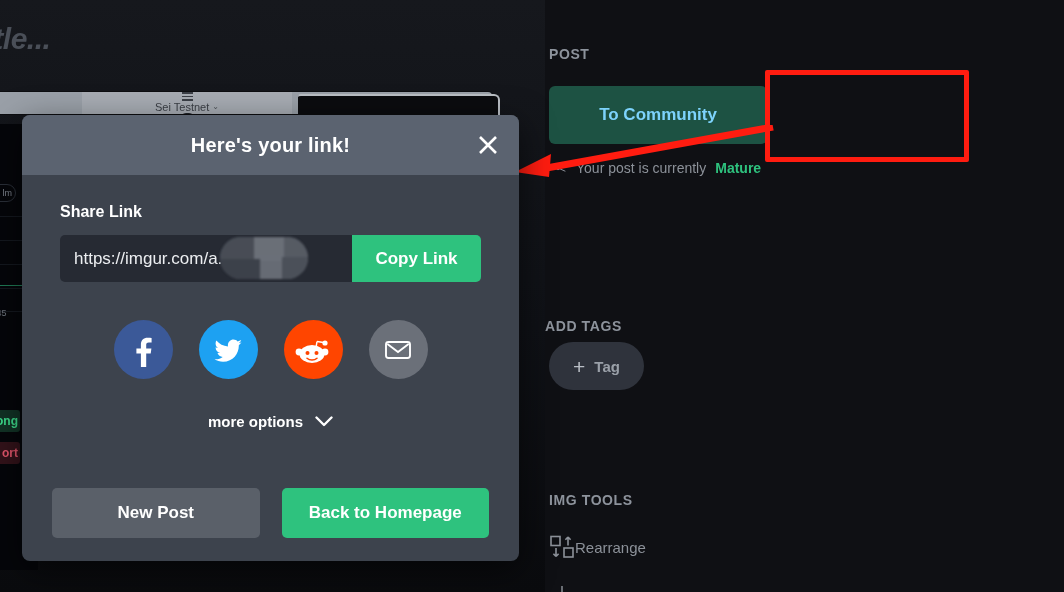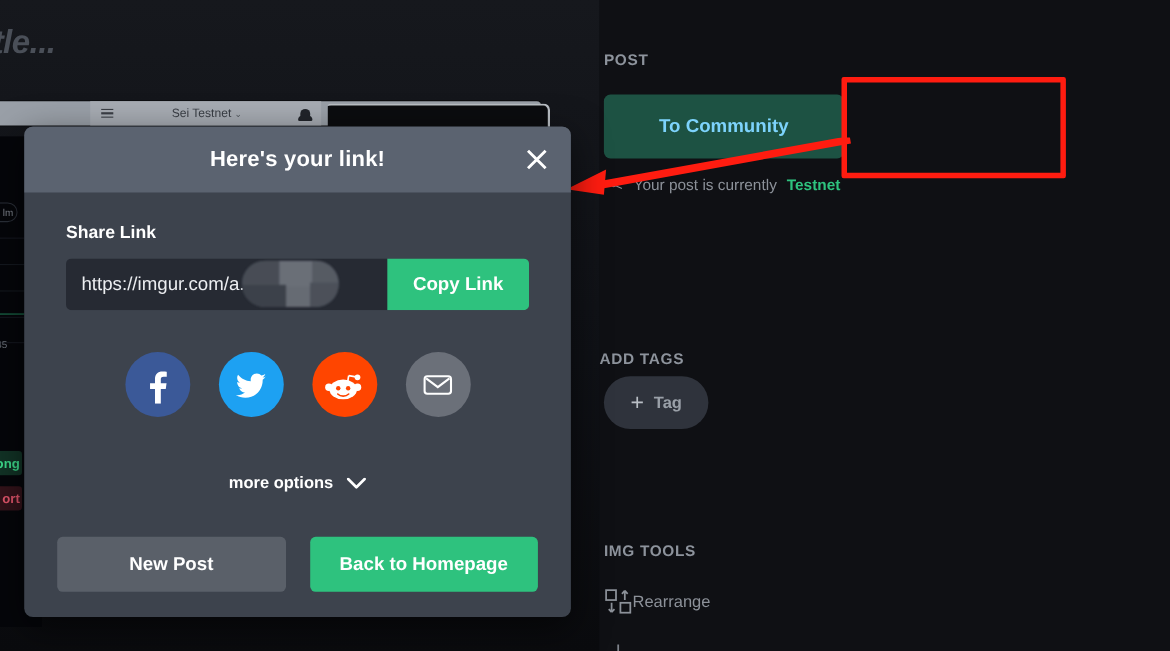--- a/index.html
+++ b/index.html
@@ -23,21 +23,21 @@
   }
   
   .wallet-bar{
     position:absolute;left:-8px;top:92px;width:500px;height:22px;
     background:#9aa0a8;border-radius:4px 4px 0 0;
     box-shadow:0 0 0 1px rgba(0,0,0,.35);
   }
   .wallet-inner{
     position:absolute;left:82px;top:92px;width:210px;height:22px;
     background:#a7acb3;display:flex;align-items:center;
-    justify-content:space-between;padding:0 10px;box-sizing:border-box;
+    justify-content:space-between;padding:0 10px;box-sizing:border-box;flex-direction:column;
   }
   .wallet-ham{display:flex;flex-direction:column;gap:2px;}
   .wallet-ham i{display:block;width:11px;height:1.5px;background:#3b3f46;}
   .wallet-net{
     font-size:11px;color:#3a3e45;white-space:nowrap;
     display:flex;align-items:center;gap:3px;
   }
   .wallet-net .cv{font-size:8px;opacity:.8;}
   .wallet-person{
     width:9px;height:9px;border-radius:50% 50% 40% 40%;background:#21242a;
@@ -200,21 +200,21 @@
   }
   .socials{
     display:flex;justify-content:center;gap:26px;margin-top:38px;
   }
   .soc{
     width:59px;height:59px;border-radius:50%;
     display:flex;align-items:center;justify-content:center;cursor:pointer;
   }
   .more-row{
     display:flex;align-items:center;justify-content:center;gap:12px;
-    margin-top:52px;color:#ffffff;font-size:15px;font-weight:700;cursor:pointer;
+    margin-top:34px;color:#ffffff;font-size:15px;font-weight:700;cursor:pointer;
   }
   .modal-foot{
     position:absolute;left:0;bottom:0;width:100%;height:96px;
     display:flex;align-items:center;gap:22px;padding:0 30px;
     box-sizing:border-box;
   }
   .foot-btn{
     height:50px;border-radius:5px;display:flex;align-items:center;
     justify-content:center;font-size:17px;font-weight:700;color:#fff;
     cursor:pointer;
@@ -270,21 +270,21 @@
       <span>To Community</span>
     </div>
 
     <div class="hidden-row">
       <svg class="eye-off" viewBox="0 0 22 14">
         <path d="M1 7c3-4 7-5 10-5s7 1 10 5" fill="none" stroke="#8c9199" stroke-width="1.2" stroke-dasharray="2.6 2.2"></path>
         <path d="M2 3l18 8" stroke="#8c9199" stroke-width="1.2" fill="none"></path>
         <circle cx="11" cy="7" r="2.1" fill="none" stroke="#8c9199" stroke-width="1.2"></circle>
       </svg>
       <span>Your post is currently</span>
-      <span class="hidden-val" style="color:#2ec27e">Testnet</span>
+      <span class="hidden-val" style="color:#2ec27e">Mature</span>
     </div>
 
 
     <div class="sec-title tags-title">ADD TAGS</div>
     <div class="tag-pill">
       <span class="tag-plus">+</span>
       <span>Tag</span>
     </div>
 
     <div class="sec-title tools-title">IMG TOOLS</div>

